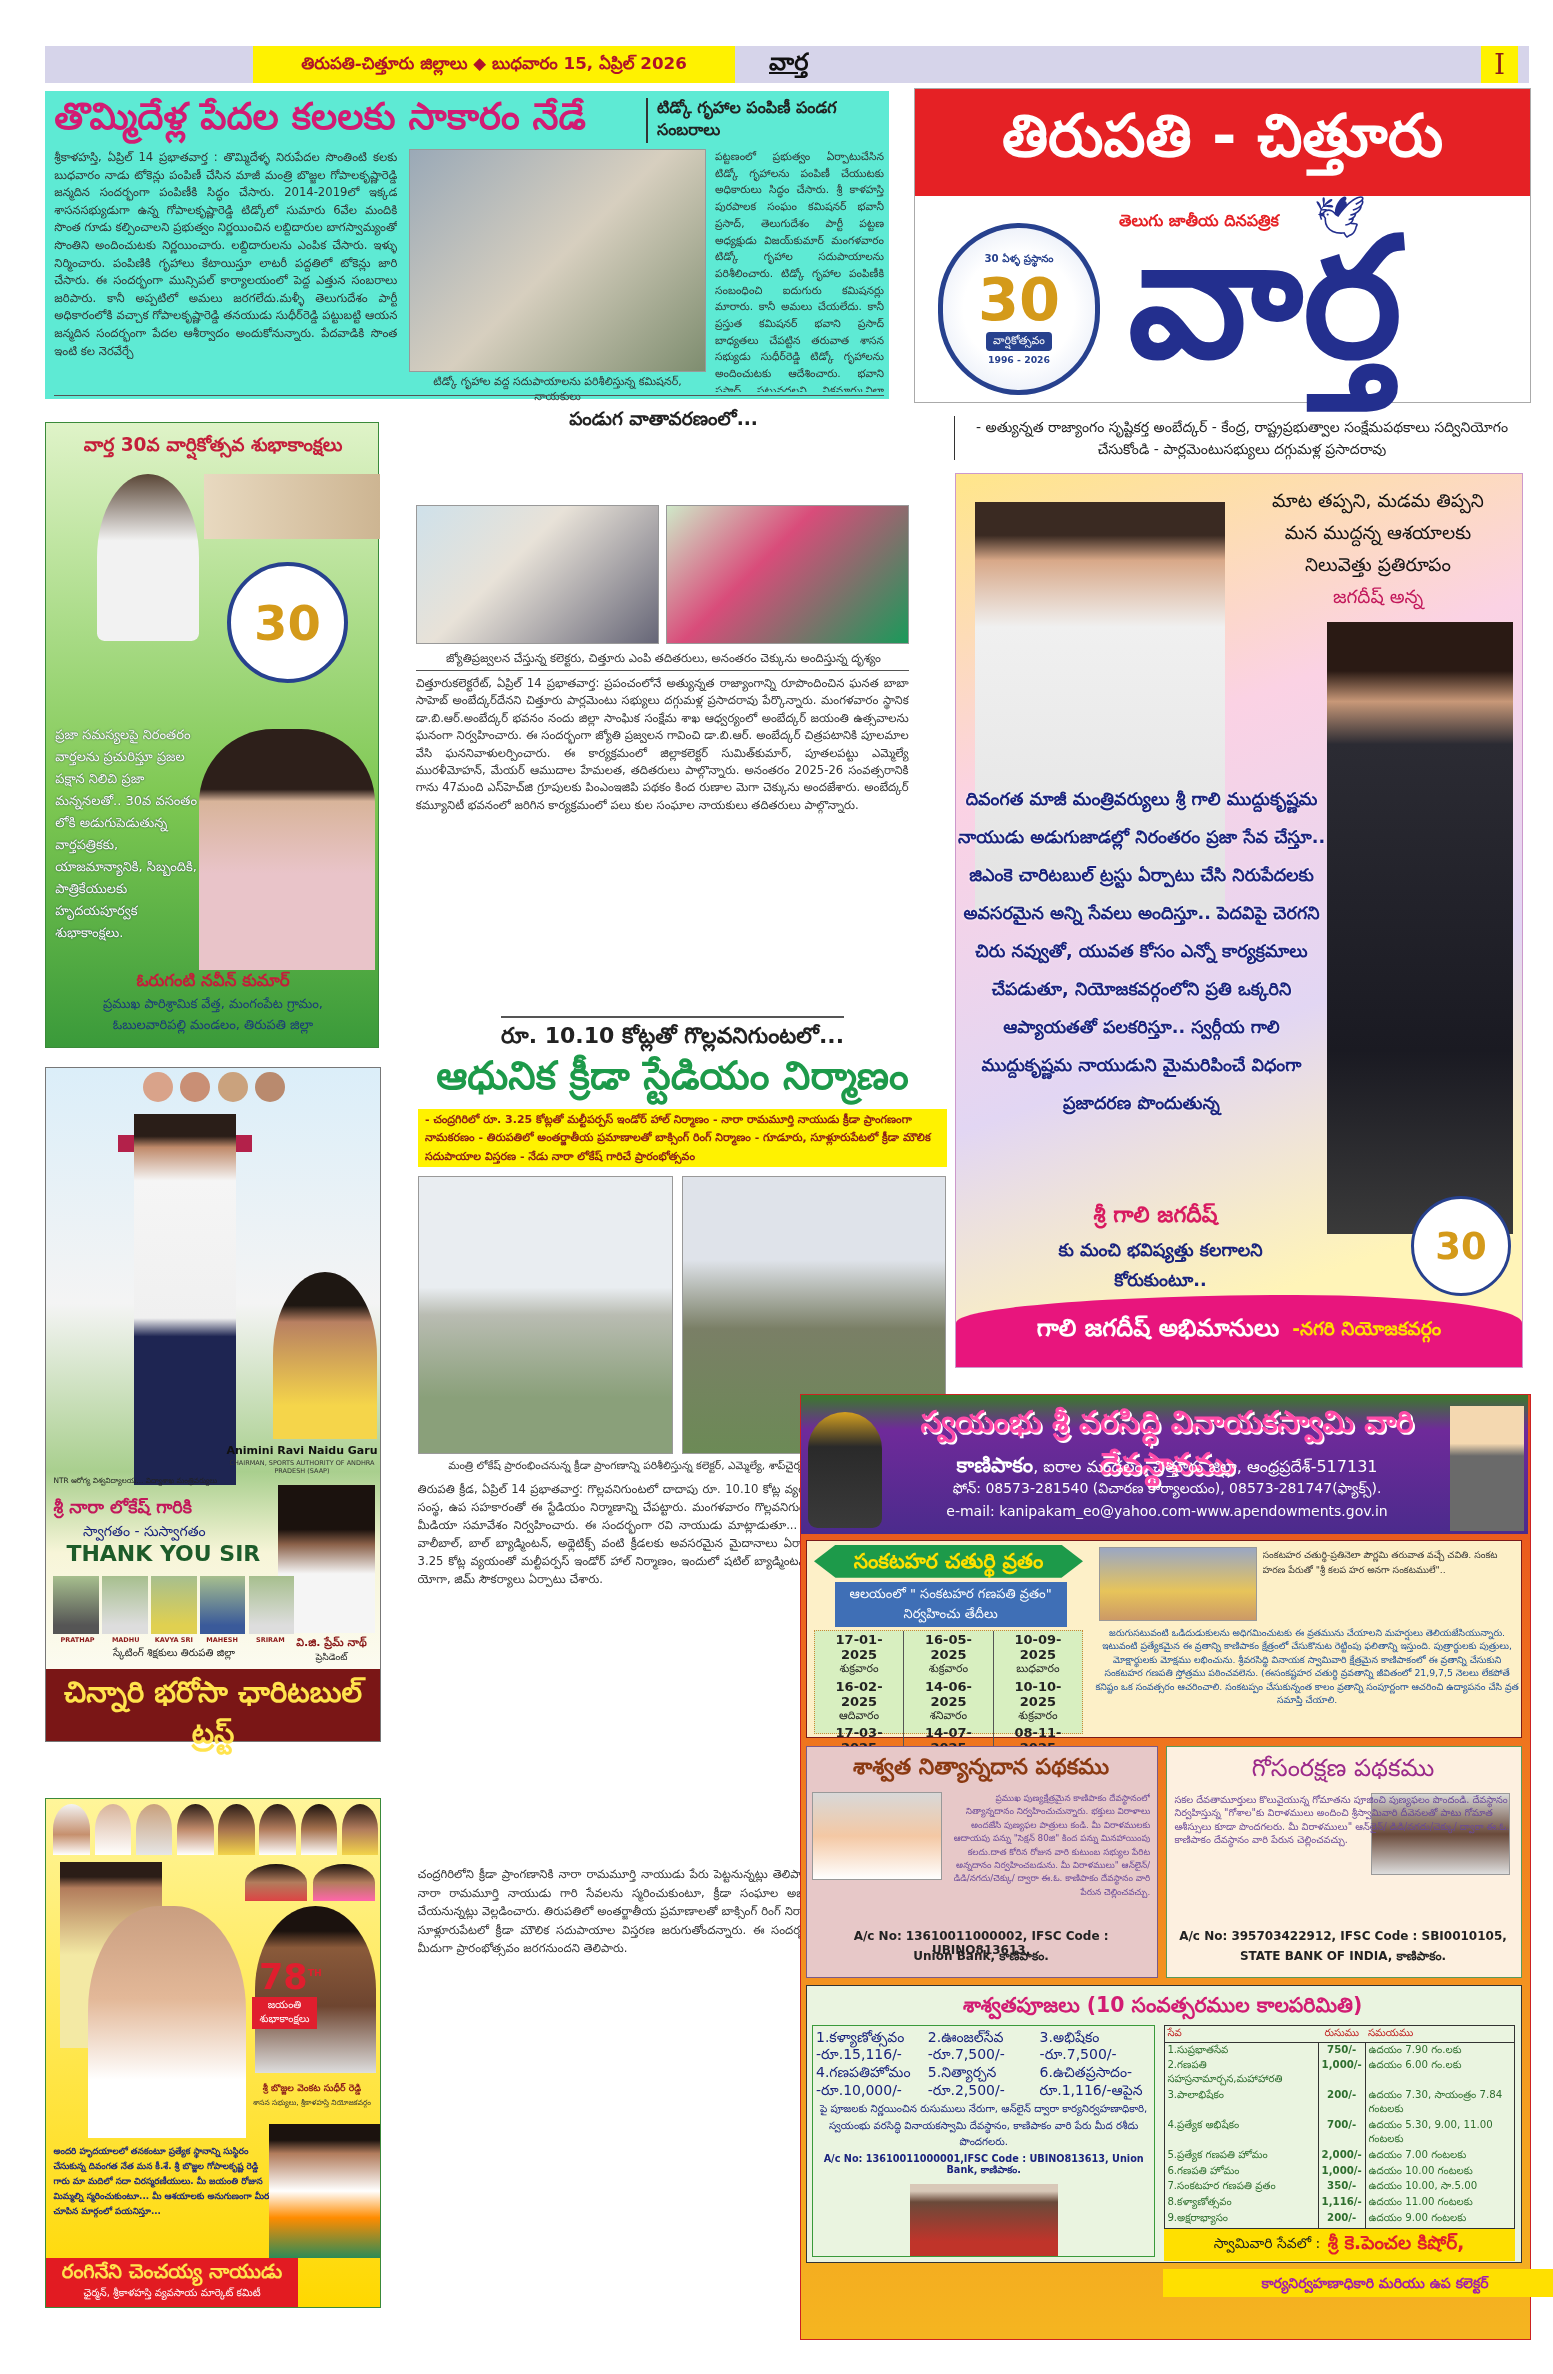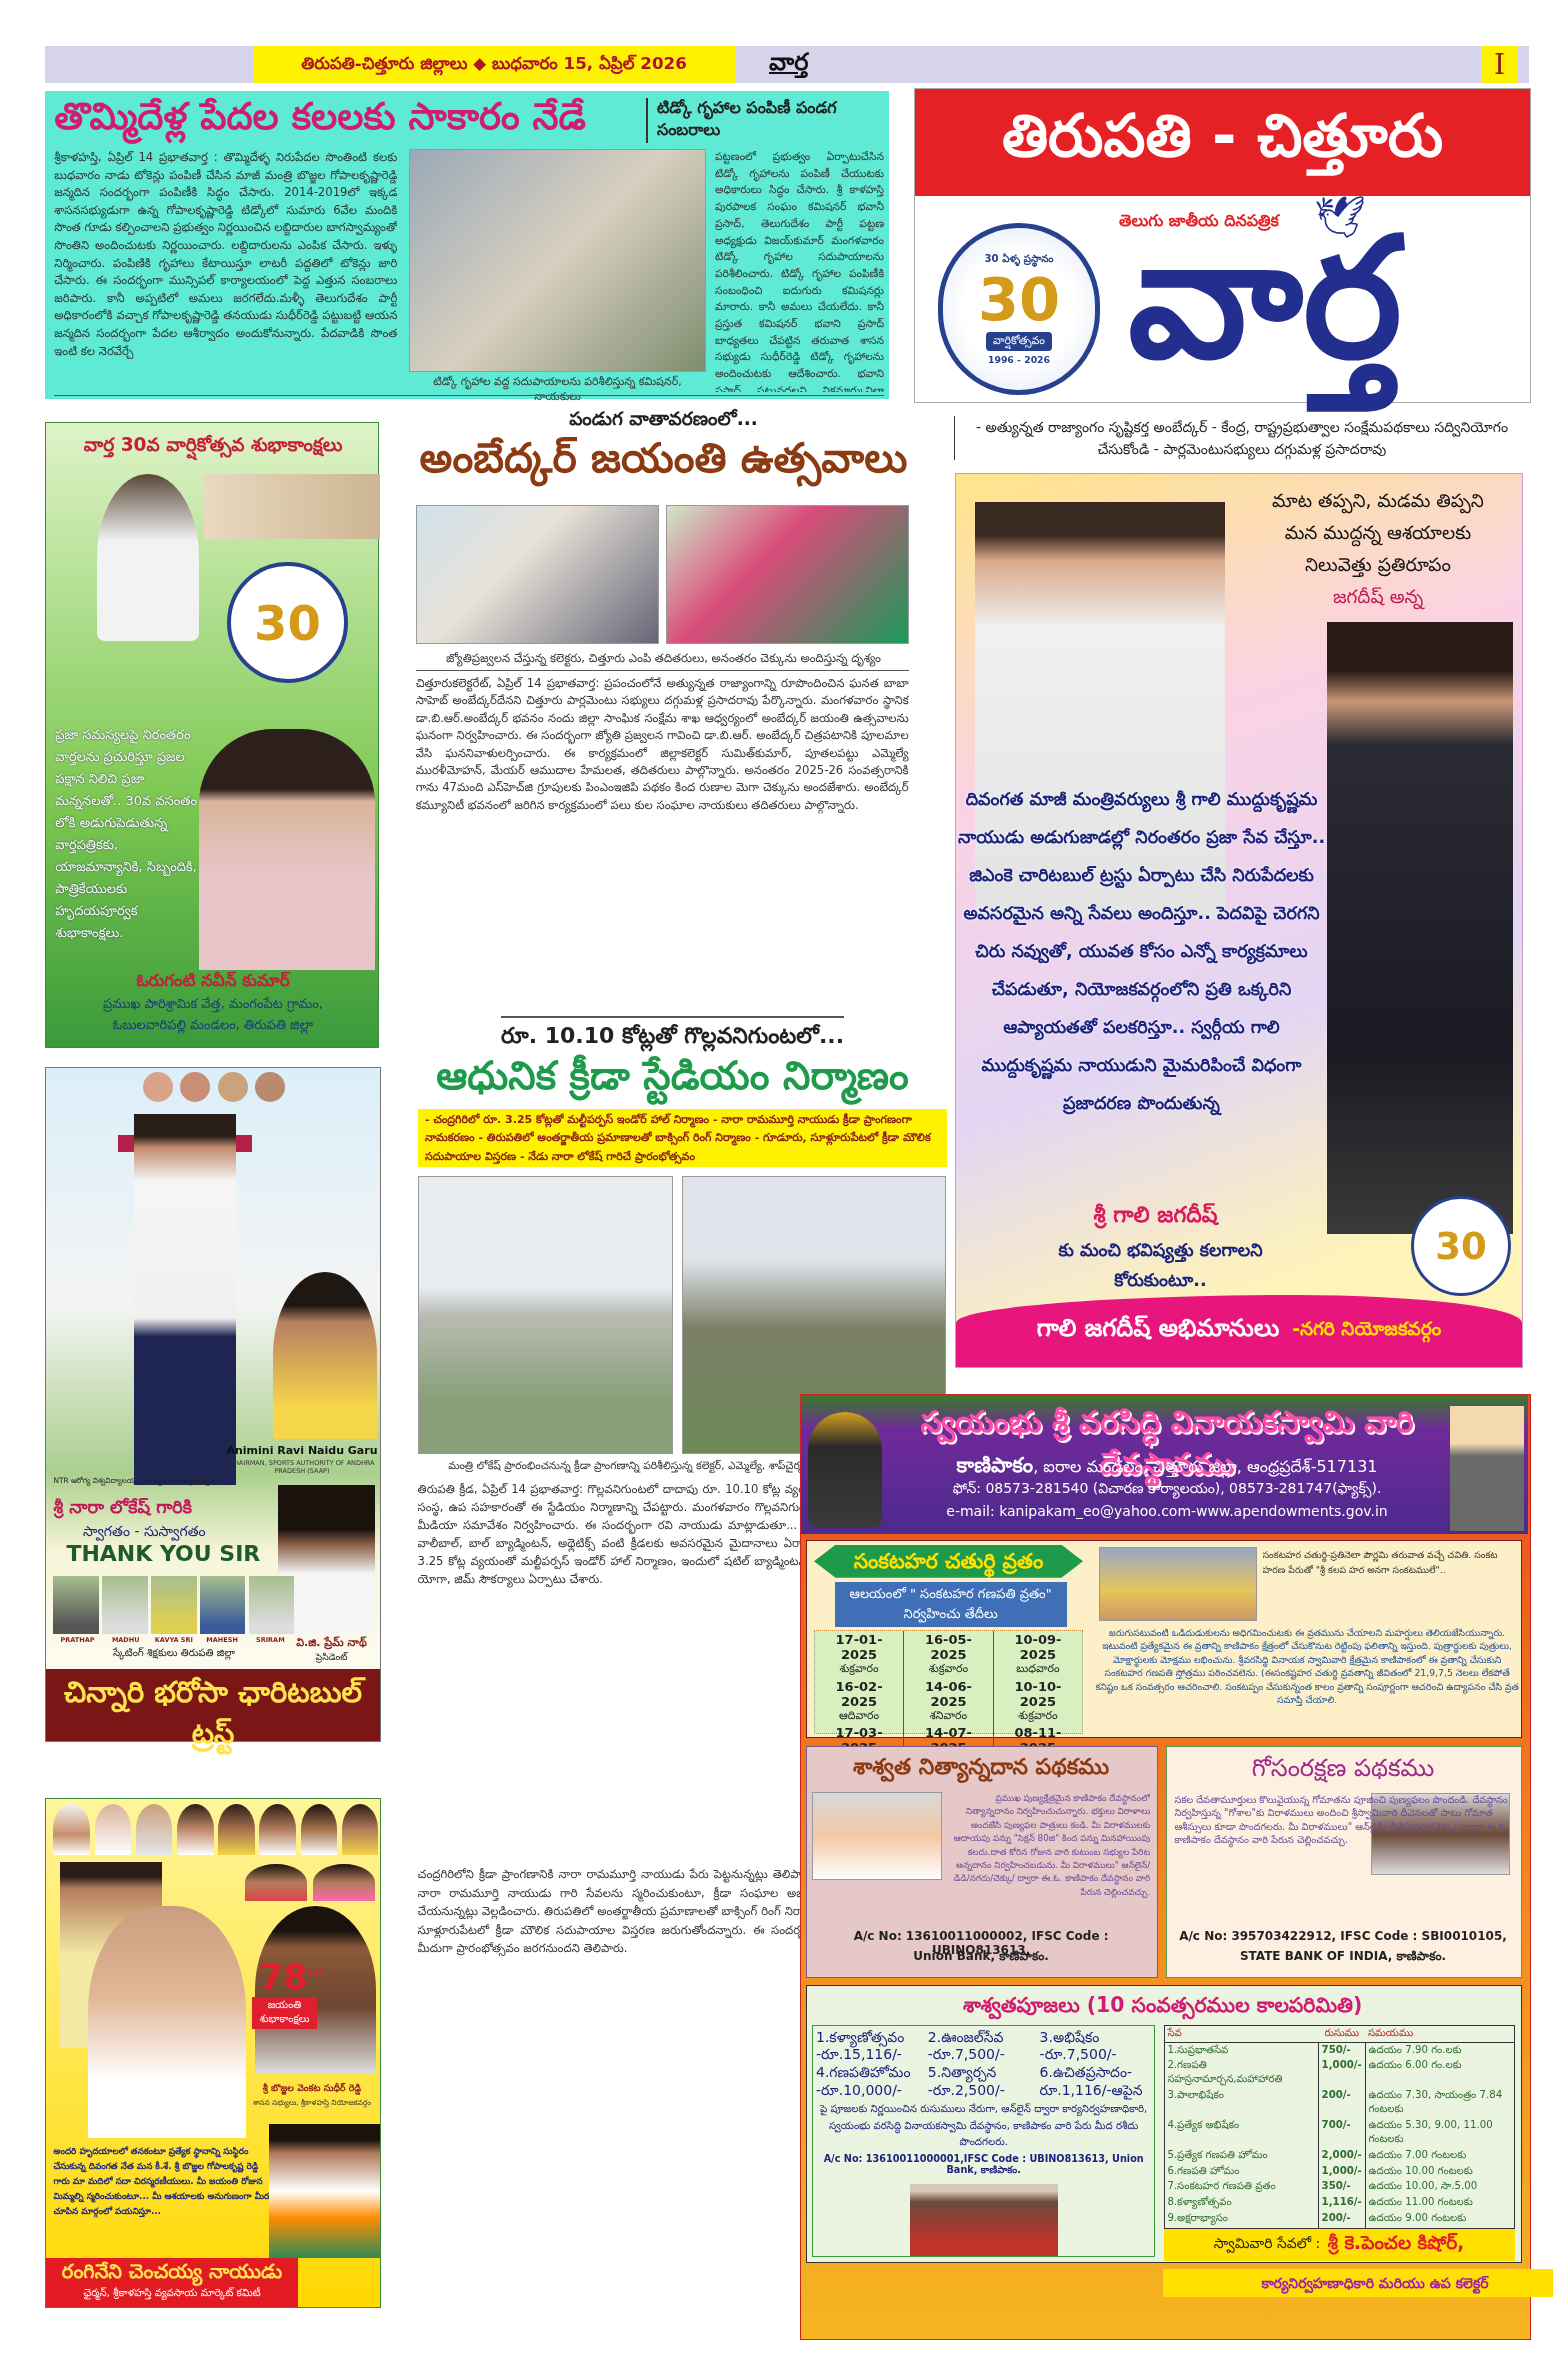--- a/index.html
+++ b/index.html
@@ -21,21 +21,21 @@
 .ad-green{background:linear-gradient(180deg,#dff3c8,#7ec852 60%,#3a9a3a);border:0.9px solid #3a8a3a}
 .ad-yellow{background:linear-gradient(180deg,#fff59a,#ffd800);border:0.9px solid #3a8a3a}
 .hdr-center{text-align:center}
 .dates-table{border-collapse:collapse;width:100%}
 .dates-table td{border-right:0.9px solid #555;text-align:center;font-weight:bold;font-size:13px;padding:0.9px 3.7px;color:#222}
 .dates-table td:last-child{border-right:none}
 .dates-table .day{font-weight:normal;font-size:11px}
 .fee-table{width:100%;border-collapse:collapse;font-size:10.2px;color:#2e6e2e}
 .fee-table th{color:#c12020;text-align:left;border-bottom:0.9px solid #333;font-weight:normal;padding:0.9px 2.8px}
 .fee-table td{padding:0.9px 2.8px;vertical-align:top}
-.fee-table td.amt{text-align:left;font-weight:bold;border-left:0.9px solid #333;border-right:0.9px solid #333}
+.fee-table td.amt{text-align:center;font-weight:bold;border-left:0.9px solid #333;border-right:0.9px solid #333}
 .rule{height:1.9px;background:#555}
 </style>
 </head>
 <body>
 
 <div class="abs masthead">
   <div class="abs mh-date">తిరుపతి-చిత్తూరు జిల్లాలు ◆ బుధవారం 15, ఏప్రిల్ 2026</div>
   <div class="abs mh-brand">వార్త</div>
   <div class="abs mh-page">I</div>
 </div>
@@ -71,21 +71,20 @@
   <div class="abs" style="left:181px;top:139px;width:121px;height:121px;border-radius:50%;border:4.6px solid #27418e;background:#fff;display:flex;align-items:center;justify-content:center;font-size:48px;font-weight:bold;color:#d49a1a">30</div>
   <div class="abs" style="left:9.3px;top:301px;width:144px;font-size:13px;line-height:22px;color:#fff;text-shadow:0 0 1.9px #234">ప్రజా సమస్యలపై నిరంతరం వార్తలను ప్రచురిస్తూ ప్రజల పక్షాన నిలిచి ప్రజా మన్ననలతో.. 30వ వసంతం లోకి అడుగుపెడుతున్న వార్తపత్రికకు, యాజమాన్యానికి, సిబ్బందికి, పాత్రికేయులకు హృదయపూర్వక శుభాకాంక్షలు.</div>
   <div class="abs" style="left:153px;top:306px;width:176px;height:241px;border-radius:74px 74px 0 0;background:linear-gradient(#2d1f1a 25%,#d8b49a 30%,#e9c4c9 60%)"></div>
   <div class="abs hdr-center" style="left:0;top:547px;width:334px;font-size:16.7px;font-weight:bold;color:#c41e3a">ఓరుగంటి నవీన్ కుమార్</div>
   <div class="abs hdr-center" style="left:0;top:573px;width:334px;font-size:13px;color:#1a3a7a">ప్రముఖ పారిశ్రామిక వేత్త, మంగంపేట గ్రామం,</div>
   <div class="abs hdr-center" style="left:0;top:594px;width:334px;font-size:13px;color:#1a3a7a">ఓబులవారిపల్లి మండలం, తిరుపతి జిల్లా</div>
 </div>
 
 <div class="abs" style="left:399px;top:408px;width:529px;height:603px">
   <div class="abs hdr-center" style="left:0;top:0;width:529px;font-size:18.6px;font-weight:bold;color:#222">పండుగ వాతావరణంలో...</div>
-  <div class="abs hdr-center" style="left:0;top:26px;width:529px;font-size:41px;font-weight:bold;color:#8b3a12">అంబేద్కర్ జయంతి ఉత్సవాలు</div>
   <div class="abs photo" style="left:16.7px;top:97px;width:243px;height:139px;background:linear-gradient(135deg,#cfe1ea,#e8e2d8 40%,#667)"></div>
   <div class="abs photo" style="left:267px;top:97px;width:243px;height:139px;background:linear-gradient(135deg,#cfe8c8,#d94c7a 40%,#1a9a5a)"></div>
   <div class="abs caption" style="left:0;top:243px;width:529px;font-size:11.6px">జ్యోతిప్రజ్వలన చేస్తున్న కలెక్టరు, చిత్తూరు ఎంపి తదితరులు, అనంతరం చెక్కును అందిస్తున్న దృశ్యం</div>
   <div class="abs rule" style="left:16.7px;top:262px;width:493px;height:0.9px"></div>
   <div class="abs body-text" style="left:16.7px;top:267px;width:493px;height:315px;overflow:hidden;font-size:11.6px;line-height:17.4px">చిత్తూరుకలెక్టరేట్, ఏప్రిల్ 14 ప్రభాతవార్త: ప్రపంచంలోనే అత్యున్నత రాజ్యాంగాన్ని రూపొందించిన ఘనత బాబా సాహెబ్ అంబేద్కర్‌దేనని చిత్తూరు పార్లమెంటు సభ్యులు దగ్గుమళ్ల ప్రసాదరావు పేర్కొన్నారు. మంగళవారం స్థానిక డా.బి.ఆర్.అంబేద్కర్ భవనం నందు జిల్లా సాంఘిక సంక్షేమ శాఖ ఆధ్వర్యంలో అంబేద్కర్ జయంతి ఉత్సవాలను ఘనంగా నిర్వహించారు. ఈ సందర్భంగా జ్యోతి ప్రజ్వలన గావించి డా.బి.ఆర్. అంబేద్కర్ చిత్రపటానికి పూలమాల వేసి ఘననివాళులర్పించారు. ఈ కార్యక్రమంలో జిల్లాకలెక్టర్ సుమిత్‌కుమార్, పూతలపట్టు ఎమ్మెల్యే మురళీమోహన్, మేయర్ ఆముదాల హేమలత, తదితరులు పాల్గొన్నారు. అనంతరం 2025-26 సంవత్సరానికి గాను 47మంది ఎస్‌హెచ్‌జి గ్రూపులకు పింఎంఇజిపి పథకం కింద రుణాల మెగా చెక్కును అందజేశారు. అంబేద్కర్ కమ్యూనిటీ భవనంలో జరిగిన కార్యక్రమంలో పలు కుల సంఘాల నాయకులు తదితరులు పాల్గొన్నారు.</div>
 </div>
 
 <div class="abs hdr-center" style="left:954px;top:416px;width:575px;font-size:14px;line-height:22px;color:#222;border-left:0.9px solid #333">- అత్యున్నత రాజ్యాంగం సృష్టికర్త అంబేద్కర్ - కేంద్ర, రాష్ట్రప్రభుత్వాల సంక్షేమపథకాలు సద్వినియోగం చేసుకోండి - పార్లమెంటుసభ్యులు దగ్గుమళ్ల ప్రసాదరావు</div>
 
 <div class="abs" style="left:955px;top:473px;width:568px;height:895px;background:linear-gradient(160deg,#ffe68a,#fbd2e4 30%,#e2d6f3 60%,#fff4b8 85%);border:0.9px solid #c9c">

